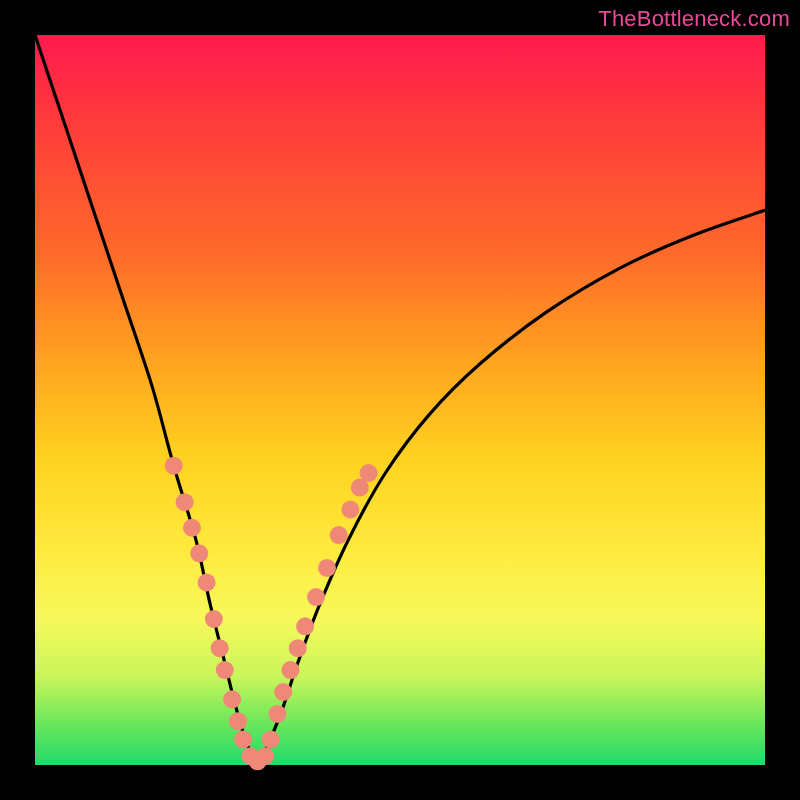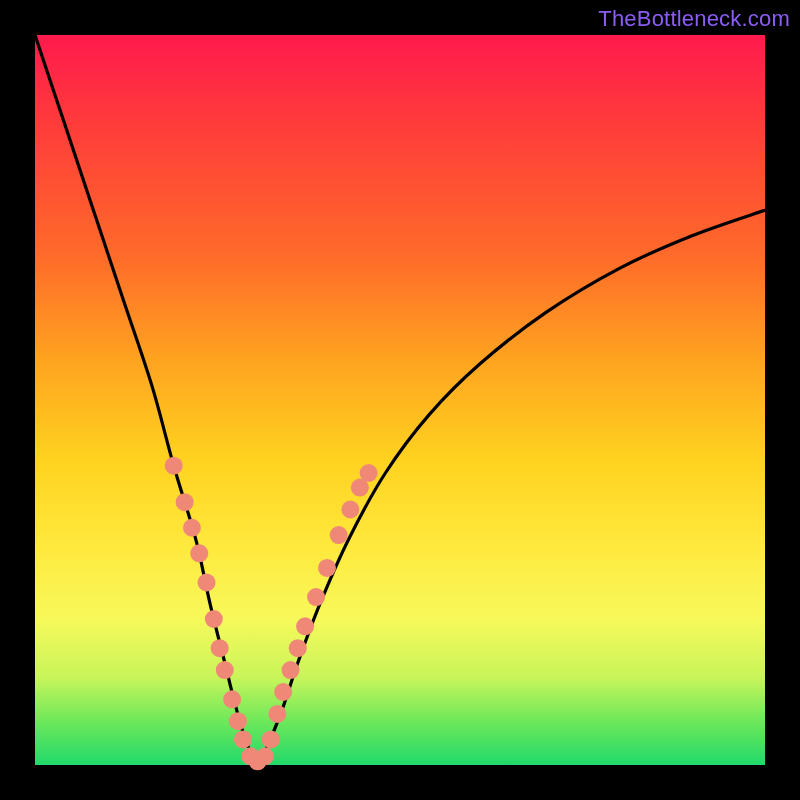--- a/index.html
+++ b/index.html
@@ -42,21 +42,21 @@
     left: 0;
     top: 0;
     width: 730px;
     height: 730px;
     overflow: visible;
   }
   .watermark {
     position: absolute;
     top: 6px;
     right: 10px;
-    color: #8b5cf6;
+    color: #ec4899;
     font-size: 22px;
     letter-spacing: 0.2px;
     user-select: none;
   }
 </style>
 </head>
 <body>
 
 <div class="frame">
 

